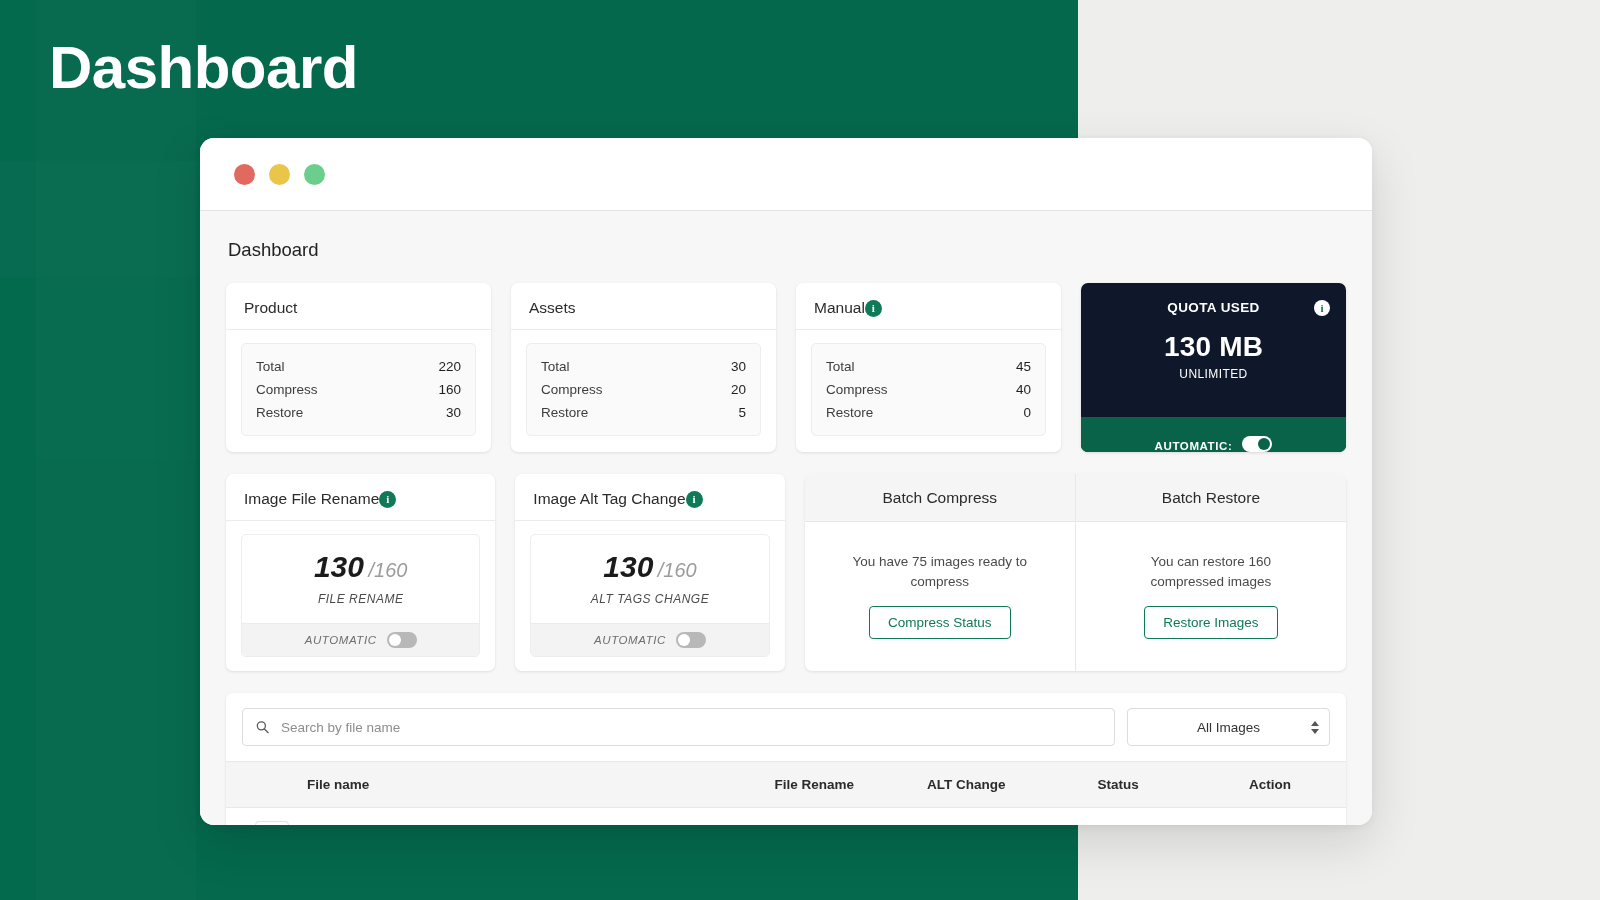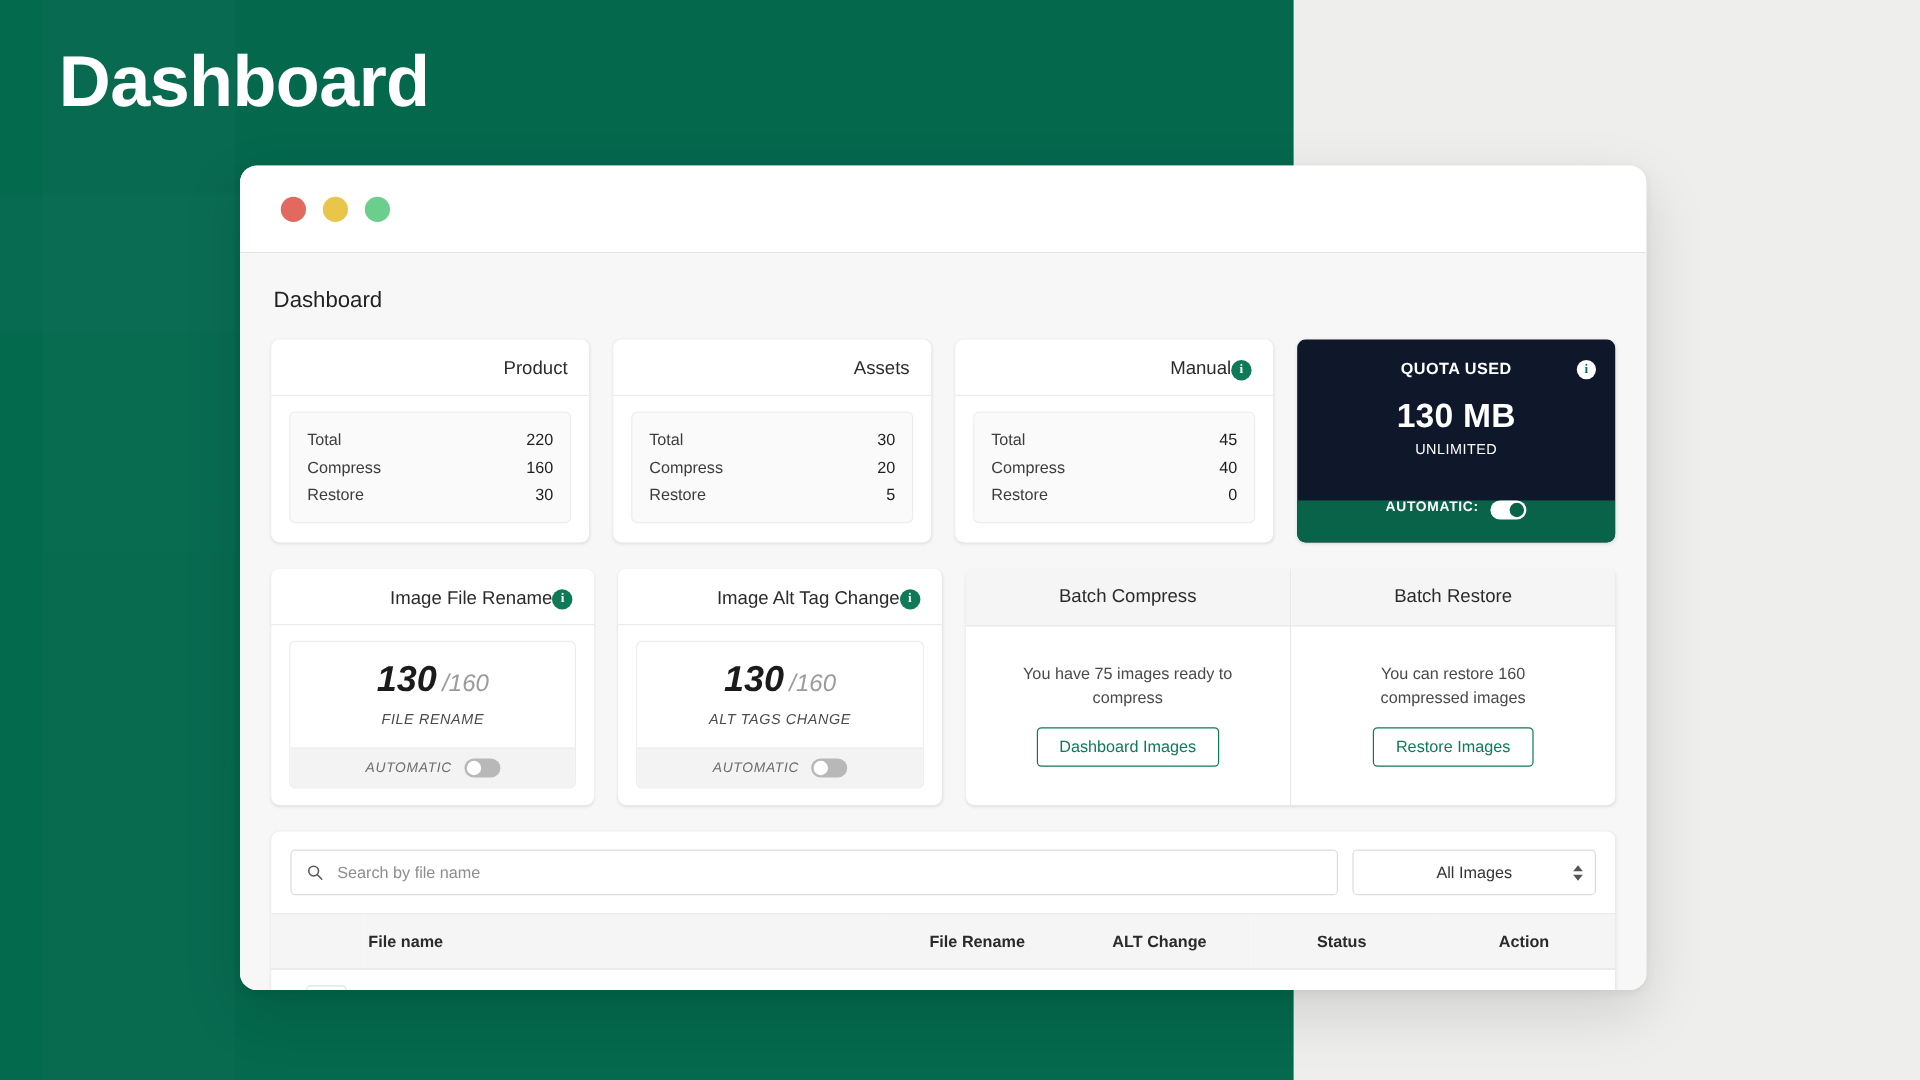--- a/index.html
+++ b/index.html
@@ -107,21 +107,21 @@
   .card {
     background: #ffffff;
     border-radius: 7px;
     box-shadow: 0 1px 3px rgba(0,0,0,0.10);
     flex: 1;
   }
 
   .card-head {
     display: flex;
     align-items: center;
-    justify-content: flex-end;
+    justify-content: flex-start;
     padding: 16px 18px 12px 18px;
     border-bottom: 1px solid #ececec;
   }
   .card-title {
     font-size: 15.5px;
     color: #2b2b2b;
   }
 
   .info-icon {
     width: 17px; height: 17px;
@@ -197,21 +197,21 @@
   .quota-sub {
     font-size: 12px;
     color: #ffffff;
     margin-top: 4px;
     letter-spacing: 0.4px;
   }
   .quota-foot {
     background: #086348;
     height: 35px;
     display: flex;
-    align-items: flex-start;
+    align-items: flex-end;
     justify-content: center;
     gap: 10px;
   }
   .quota-foot .lbl {
     font-size: 11.5px;
     font-weight: 700;
     color: #ffffff;
     letter-spacing: 0.6px;
   }
 
@@ -573,21 +573,21 @@
               </span>
           </div>
         </div>
       </div>
 
       <div class="batch">
         <div class="batch-col">
           <div class="batch-head">Batch Compress</div>
           <div class="batch-body">
             <div class="batch-text">You have 75 images ready to compress</div>
-            <button class="batch-btn">Dashboard Images</button>
+            <button class="batch-btn">Compress Status</button>
           </div>
         </div>
         <div class="batch-col">
           <div class="batch-head">Batch Restore</div>
           <div class="batch-body">
             <div class="batch-text">You can restore 160 compressed images</div>
             <button class="batch-btn">Restore Images</button>
           </div>
         </div>
       </div>

